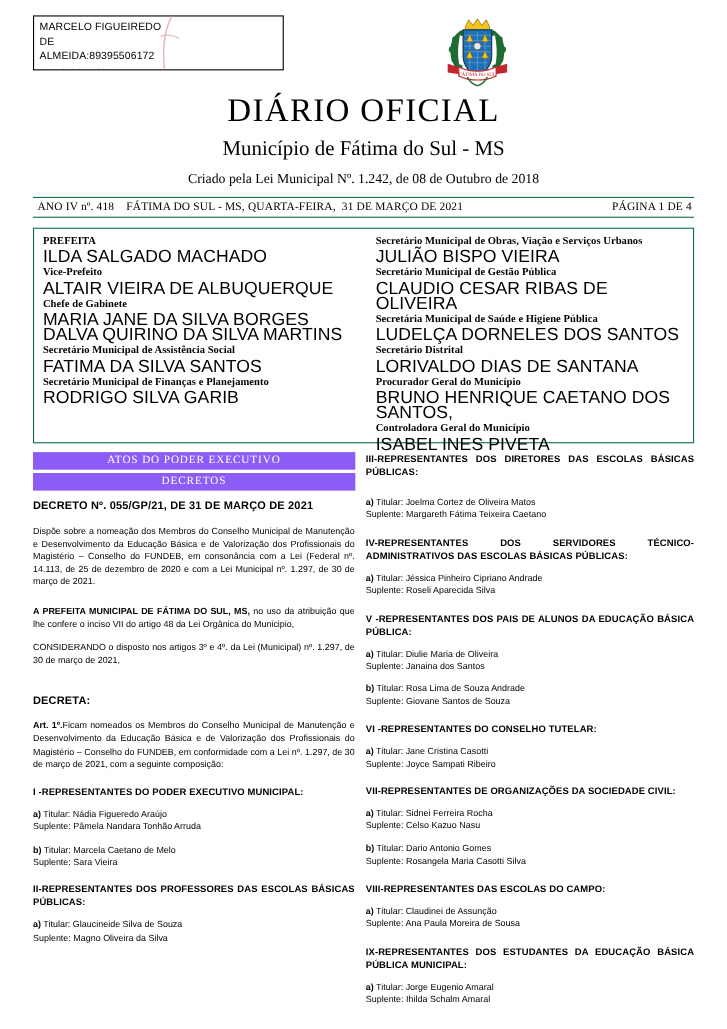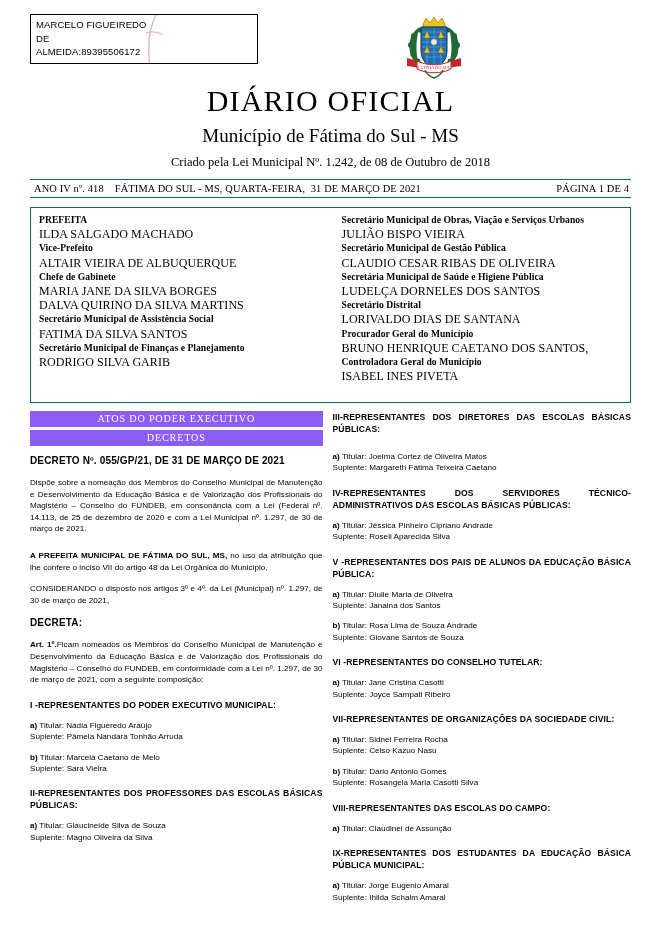--- a/index.html
+++ b/index.html
@@ -104,22 +104,22 @@
   .officials-col.right { padding-left: 10px; padding-right: 0; }
   .role {
     font-family: "Liberation Serif", serif;
     font-weight: bold;
     font-size: 9.6px;
     line-height: 14.2px;
     text-align: justify;
     letter-spacing: .05px;
   }
   .person {
-    font-family: Liberation Serif, serif;
-    font-size: 12px;
+    font-family: Liberation Sans, sans-serif;
+    font-size: 16px;
     line-height: 14.2px;
     letter-spacing: .05px;
   }
 
   
   .columns { display: flex; margin-top: 8px; }
   .col { width: 300px; }
   .col.left { padding-right: 6px; }
   .col.right { margin-left: 4px; }
 
@@ -296,21 +296,21 @@
 
       <div class="dec-title">DECRETO Nº. 055/GP/21, DE 31 DE MARÇO DE 2021</div>
       <div class="para">Dispõe sobre a nomeação dos Membros do Conselho Municipal de Manutenção e Desenvolvimento da Educação Básica e de Valorização dos Profissionais do Magistério – Conselho do FUNDEB, em consonância com a Lei (Federal nº. 14.113, de 25 de dezembro de 2020 e com a Lei Municipal nº. 1.297, de 30 de março de 2021.</div>
 
       <div class="para" style="margin-top:15px;">
         <b>A PREFEITA MUNICIPAL DE FÁTIMA DO SUL, MS,</b><span> no uso da atribuição que lhe confere o inciso VII do artigo 48 da Lei Orgânica do Municipio,</span>
       </div>
 
       <div class="para">CONSIDERANDO o disposto nos artigos 3º e 4º. da Lei (Municipal) nº. 1.297, de 30 de março de 2021,</div>
 
-      <div class="dec-title" style="margin-top:11px;">DECRETA:</div>
+      <div class="dec-title" style="margin-top:26px;">DECRETA:</div>
 
       <div class="para">
         <b>Art. 1º.</b><span>Ficam nomeados os Membros do Conselho Municipal de Manutenção e Desenvolvimento da Educação Básica e de Valorização dos Profissionais do Magistério – Conselho do FUNDEB, em conformidade com a Lei nº. 1.297, de 30 de março de 2021, com a seguinte composição:</span>
       </div>
 
       <div id="sec-left">
           <div class="sec-head">I -REPRESENTANTES DO PODER EXECUTIVO MUNICIPAL:</div>
           <div class="entry">
             <div><b>a)</b> Titular: Nádia Figueredo Araújo</div>
             <div>Suplente: Pâmela Nandara Tonhão Arruda</div>
@@ -358,20 +358,21 @@
             <div><b>a)</b> Titular: Sidnei Ferreira Rocha</div>
             <div>Suplente: Celso Kazuo Nasu</div>
           </div>
           <div class="entry">
             <div><b>b)</b> Titular: Dario Antonio Gomes</div>
             <div>Suplente: Rosangela Maria Casotti Silva</div>
           </div>
           <div class="sec-head">VIII-REPRESENTANTES DAS ESCOLAS DO CAMPO:</div>
           <div class="entry">
             <div><b>a)</b> Titular: Claudinei de Assunção</div>
+            <div>Suplente: Ana Paula Moreira de Sousa</div>
           </div>
           <div class="sec-head">IX-REPRESENTANTES DOS ESTUDANTES DA EDUCAÇÃO BÁSICA PÚBLICA MUNICIPAL:</div>
           <div class="entry">
             <div><b>a)</b> Titular: Jorge Eugenio Amaral</div>
             <div>Suplente: Ihilda Schalm Amaral</div>
           </div>
         </div>
     </div>
   </div>
 

